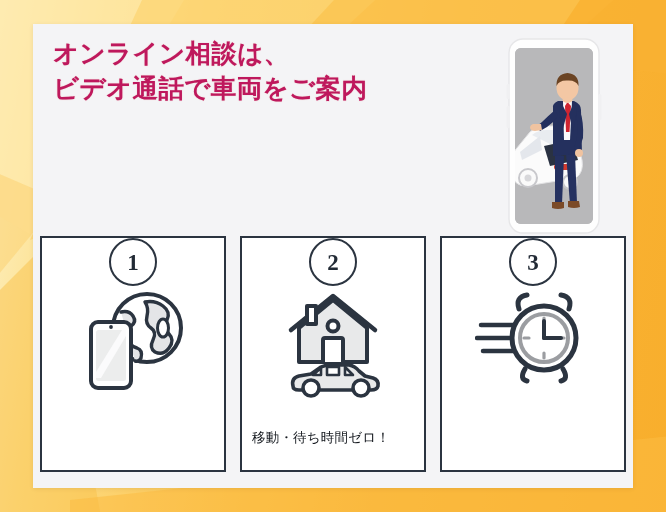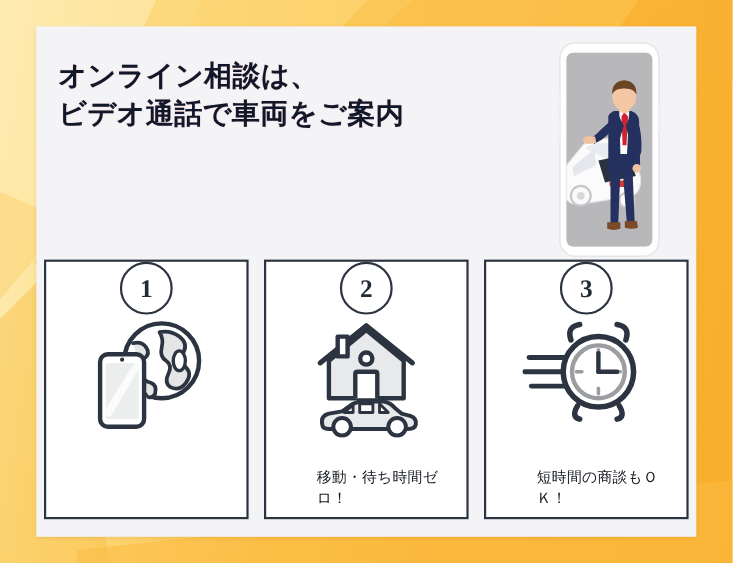--- a/index.html
+++ b/index.html
@@ -54,23 +54,23 @@
     width: 600px;
     height: 464px;
     background: #f4f4f6;
     box-shadow: 0 1px 4px rgba(90, 60, 0, 0.10);
   }
 
   
   #headline {
     position: absolute;
     left: 20px;
-    top: 28px;
+    top: 12px;
     width: 430px;
-    color: #0f172a;
+    color: #be185d;
     font-weight: 700;
     font-size: 25.5px;
     line-height: 35px;
     letter-spacing: 0.4px;
     white-space: nowrap;
     text-shadow: 0 0 1px rgba(216,31,42,0.35);
   }
   #headline .hl-line { display: block; }
 
   
@@ -148,21 +148,21 @@
     bottom: 14px;
     color: #15191f;
     font-size: 13.5px;
     line-height: 19px;
     font-weight: 500;
     letter-spacing: 0.2px;
     white-space: pre-line;
     text-align: left;
   }
   .card.c2 .card-caption,
-  .card.c3 .card-caption { bottom: 8px; margin-left: 36px; }
+  .card.c3 .card-caption { bottom: 23px; }
 </style>
 </head>
 <body>
 
 <div id="poster">
 
   <div class="bg-layer bg-base"></div>
   <div class="bg-layer">
     <div class="facet">
       <svg width="900" height="680" viewBox="0 0 900 680" xmlns="http://www.w3.org/2000/svg">
@@ -305,19 +305,18 @@
 
             <line x1="69" y1="29" x2="69" y2="34" stroke="#9b9da1" stroke-width="3.2" stroke-linecap="round"></line>
             <line x1="69" y1="64" x2="69" y2="69" stroke="#9b9da1" stroke-width="3.2" stroke-linecap="round"></line>
             <line x1="49" y1="49" x2="54" y2="49" stroke="#9b9da1" stroke-width="3.2" stroke-linecap="round"></line>
             <line x1="84" y1="49" x2="89" y2="49" stroke="#9b9da1" stroke-width="3.2" stroke-linecap="round"></line>
 
             <line x1="69" y1="49" x2="69" y2="32" stroke="#2b3440" stroke-width="4" stroke-linecap="round"></line>
             <line x1="69" y1="49" x2="86" y2="49" stroke="#2b3440" stroke-width="4" stroke-linecap="round"></line>
           </svg>
         </div>
-        <div class="card-caption">短時間の商談もＯＫ！</div>
         <div class="badge">3</div>
       </div>
 
     </div>
   </div>
 </div>
 
 </body></html>

